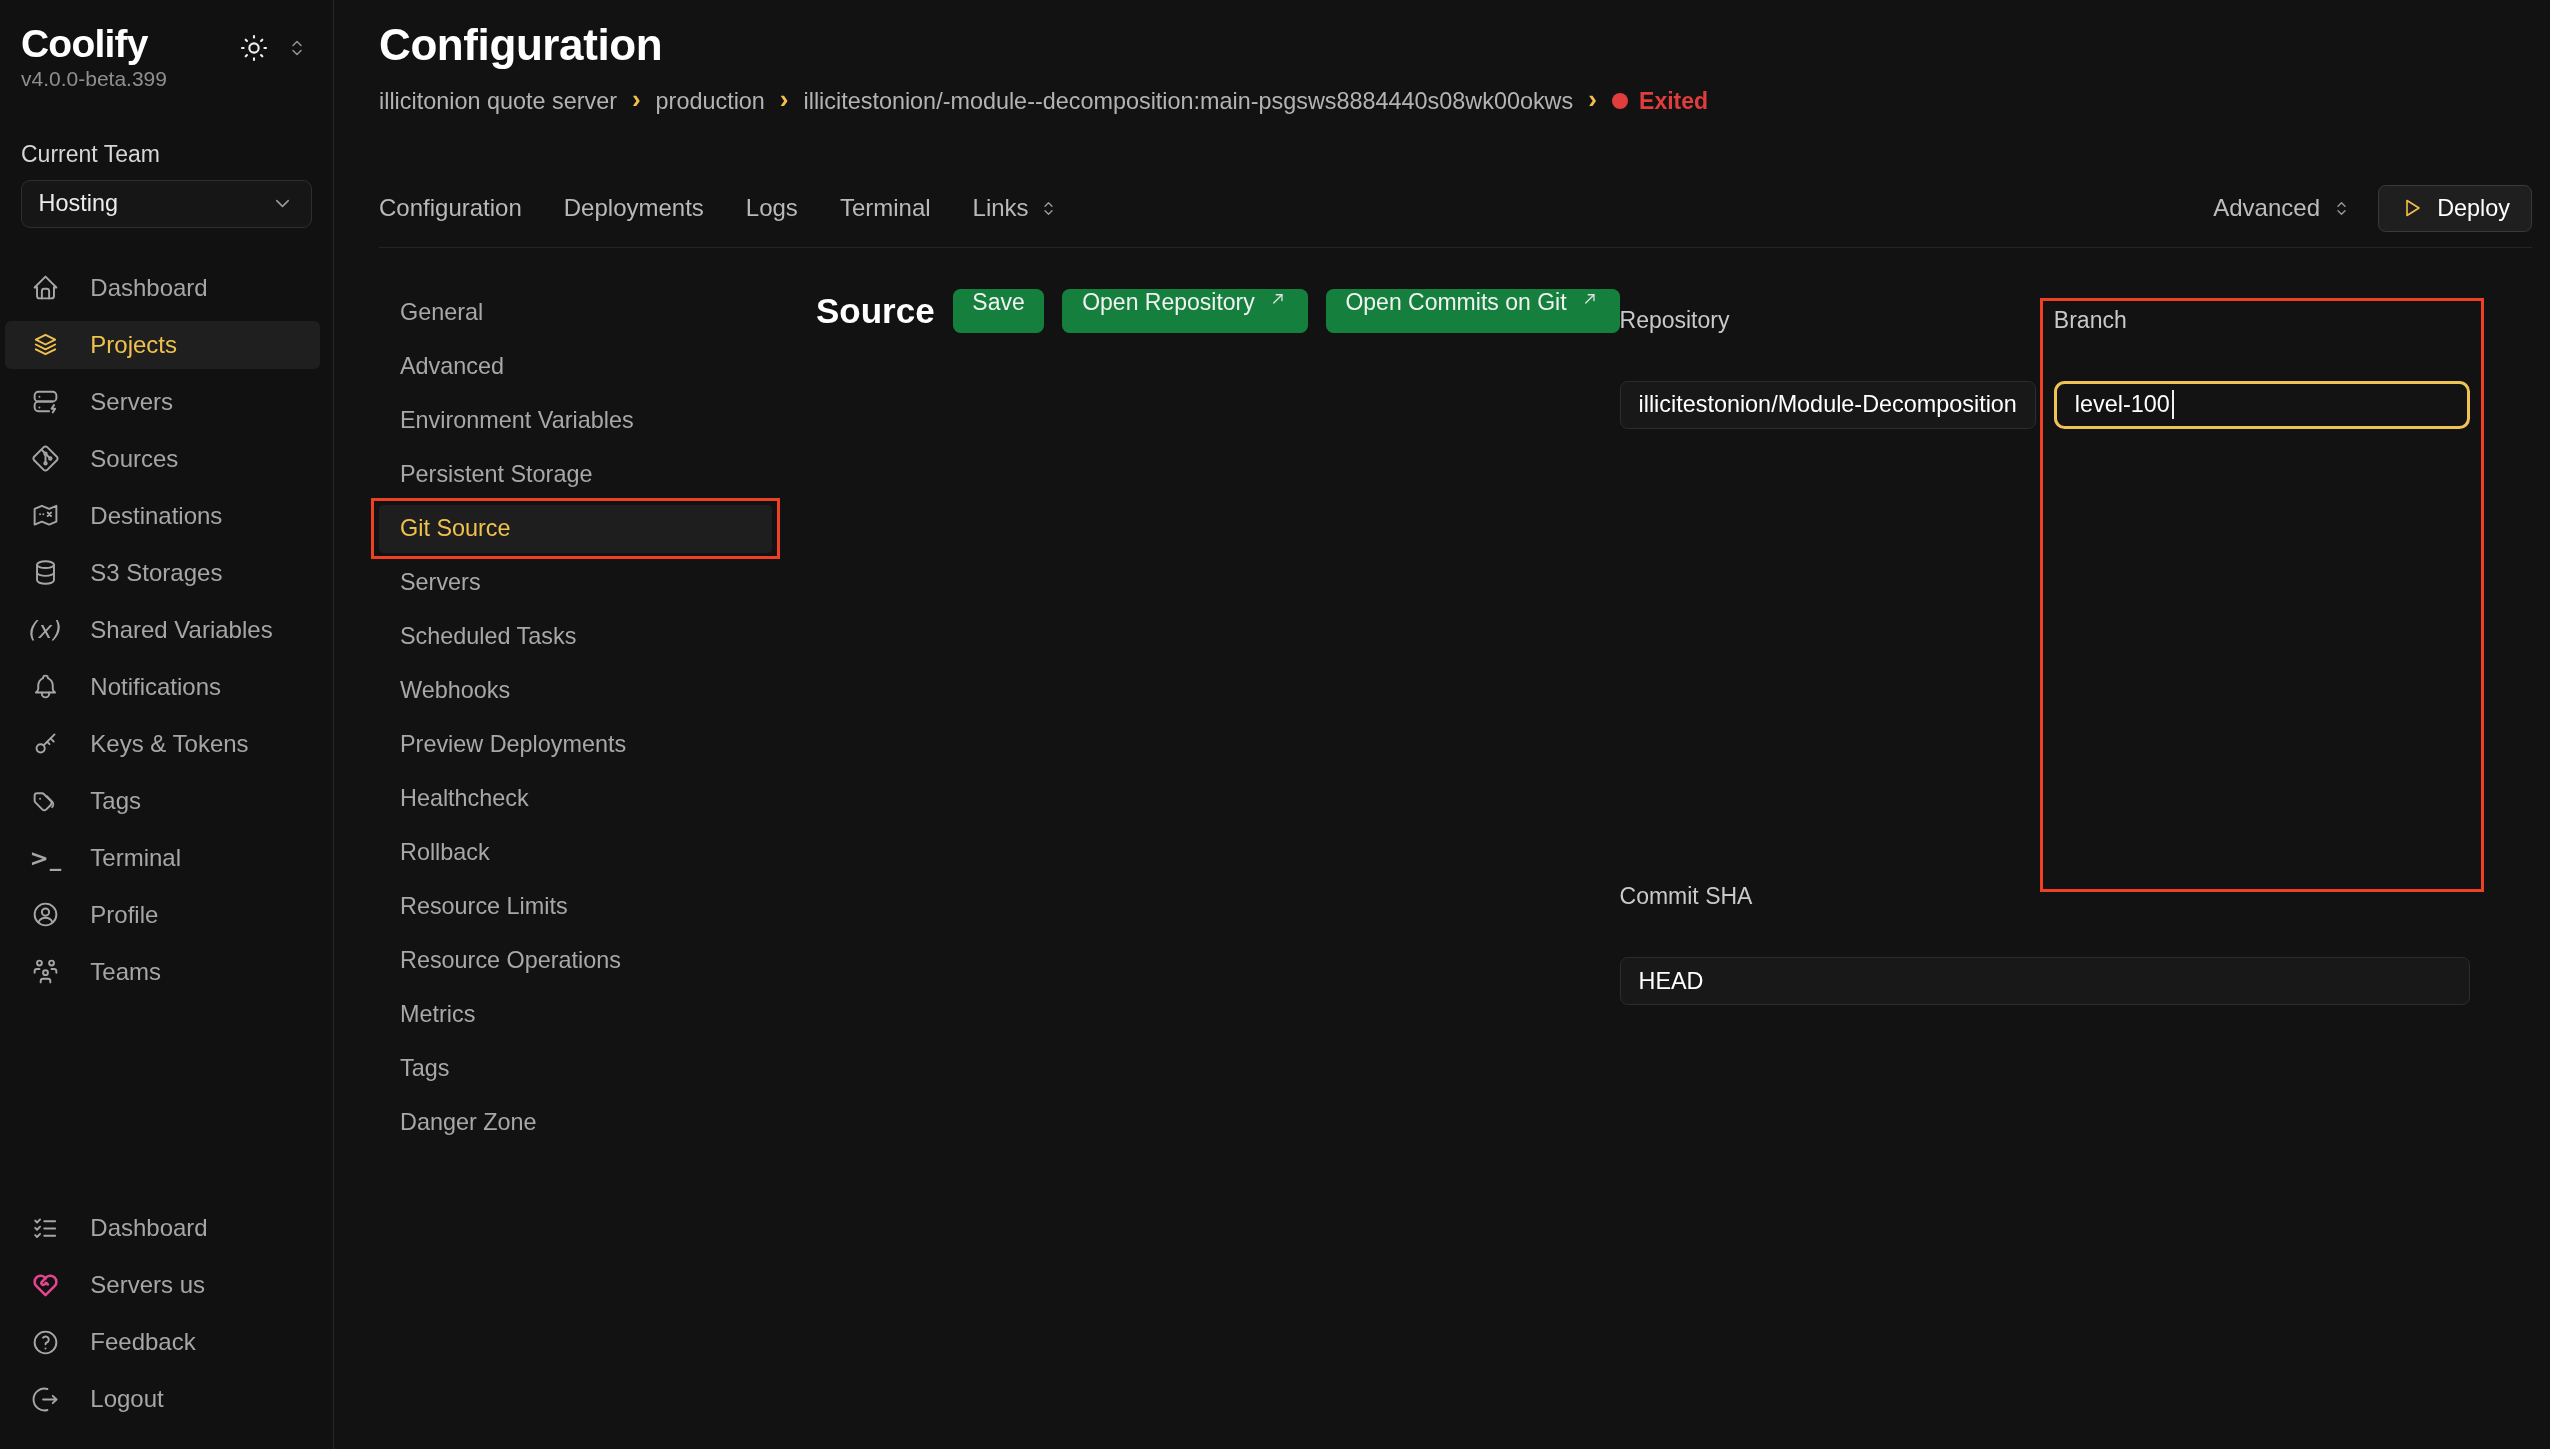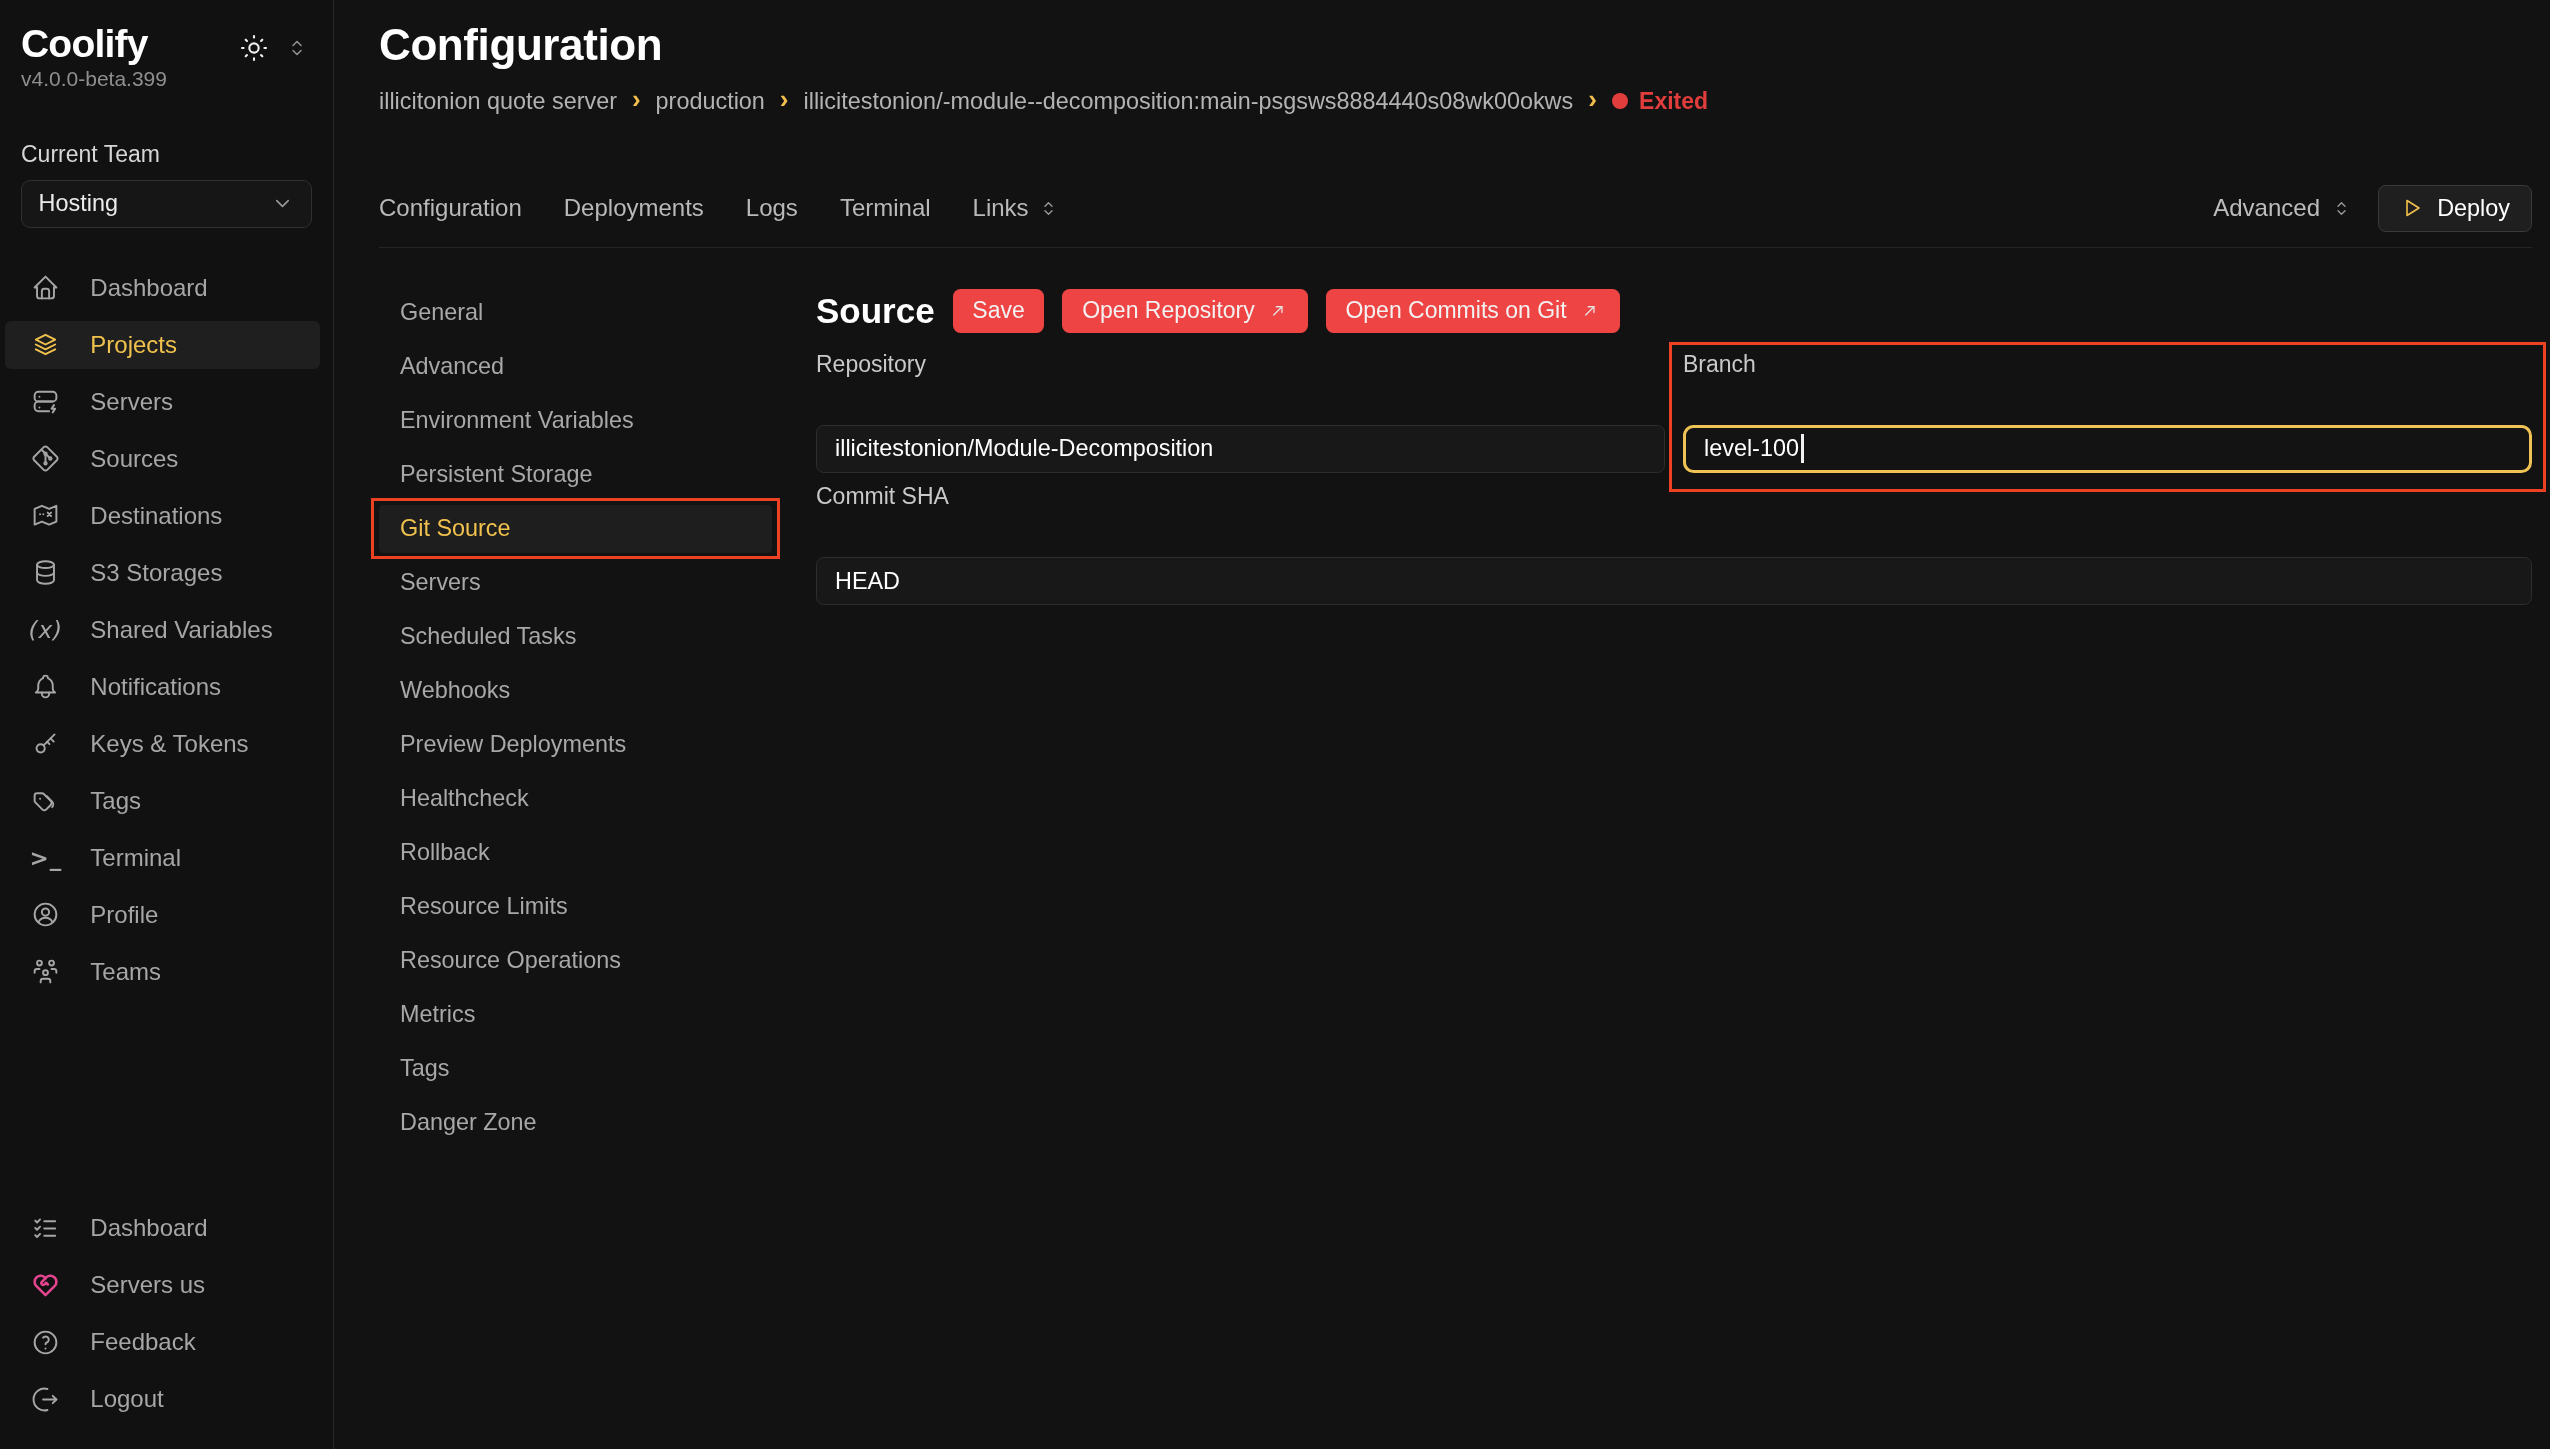--- a/index.html
+++ b/index.html
@@ -83,26 +83,26 @@
     height:48px; margin-bottom:6px; display:flex; align-items:center;
     padding-left:21px; font-size:23.4px; color:#a8a8a8; border-radius:4.5px;
     cursor:pointer; position:relative;
   }
   .snav-item.active { background:#1e1e1e; color:#f0c24d; }
   .snav-item.active::after {
     content:""; position:absolute; inset:-6.8px -7.6px;
     border:3.8px solid #ee4123; pointer-events:none;
   }
 
-  .form-col { flex:1; padding-left:44px; display:flex; flex-direction:column; }
+  .form-col { flex:1; padding-left:44px; display:flex; flex-direction:row; }
   .source-head { display:flex; align-items:center; gap:18px; height:44px; }
   .source-title { font-size:35px; font-weight:bold; margin:0; color:#ffffff; }
   .btn {
-    height:44px; background:#ef4444; border:none; border-radius:7.6px;
-    padding:0 19.7px; display:flex; align-items:center; gap:13.6px;
+    height:44px; background:#15803d; border:none; border-radius:7.6px;
+    padding:0 19.7px; display:flex; align-items:flex-start; gap:13.6px;
     font-size:23px; color:#f2f2f2; cursor:pointer; font-family:inherit; white-space:nowrap;
   }
   .ext-ic { width:19.7px; height:19.7px; color:#e2e2e2; }
   .desc { margin-top:13.6px; font-size:23.4px; color:#969696; }
 
   .form-grid { margin-top:18px; display:grid; grid-template-columns:1fr 1fr; column-gap:18px; row-gap:10.6px; }
   .field { display:flex; flex-direction:column; position:relative;gap:36px; }
   .field.full { grid-column:1 / -1; }
   .flabel { font-size:23px; color:#c9c9c9; margin-bottom:12px; line-height:26px; }
   .finput {

